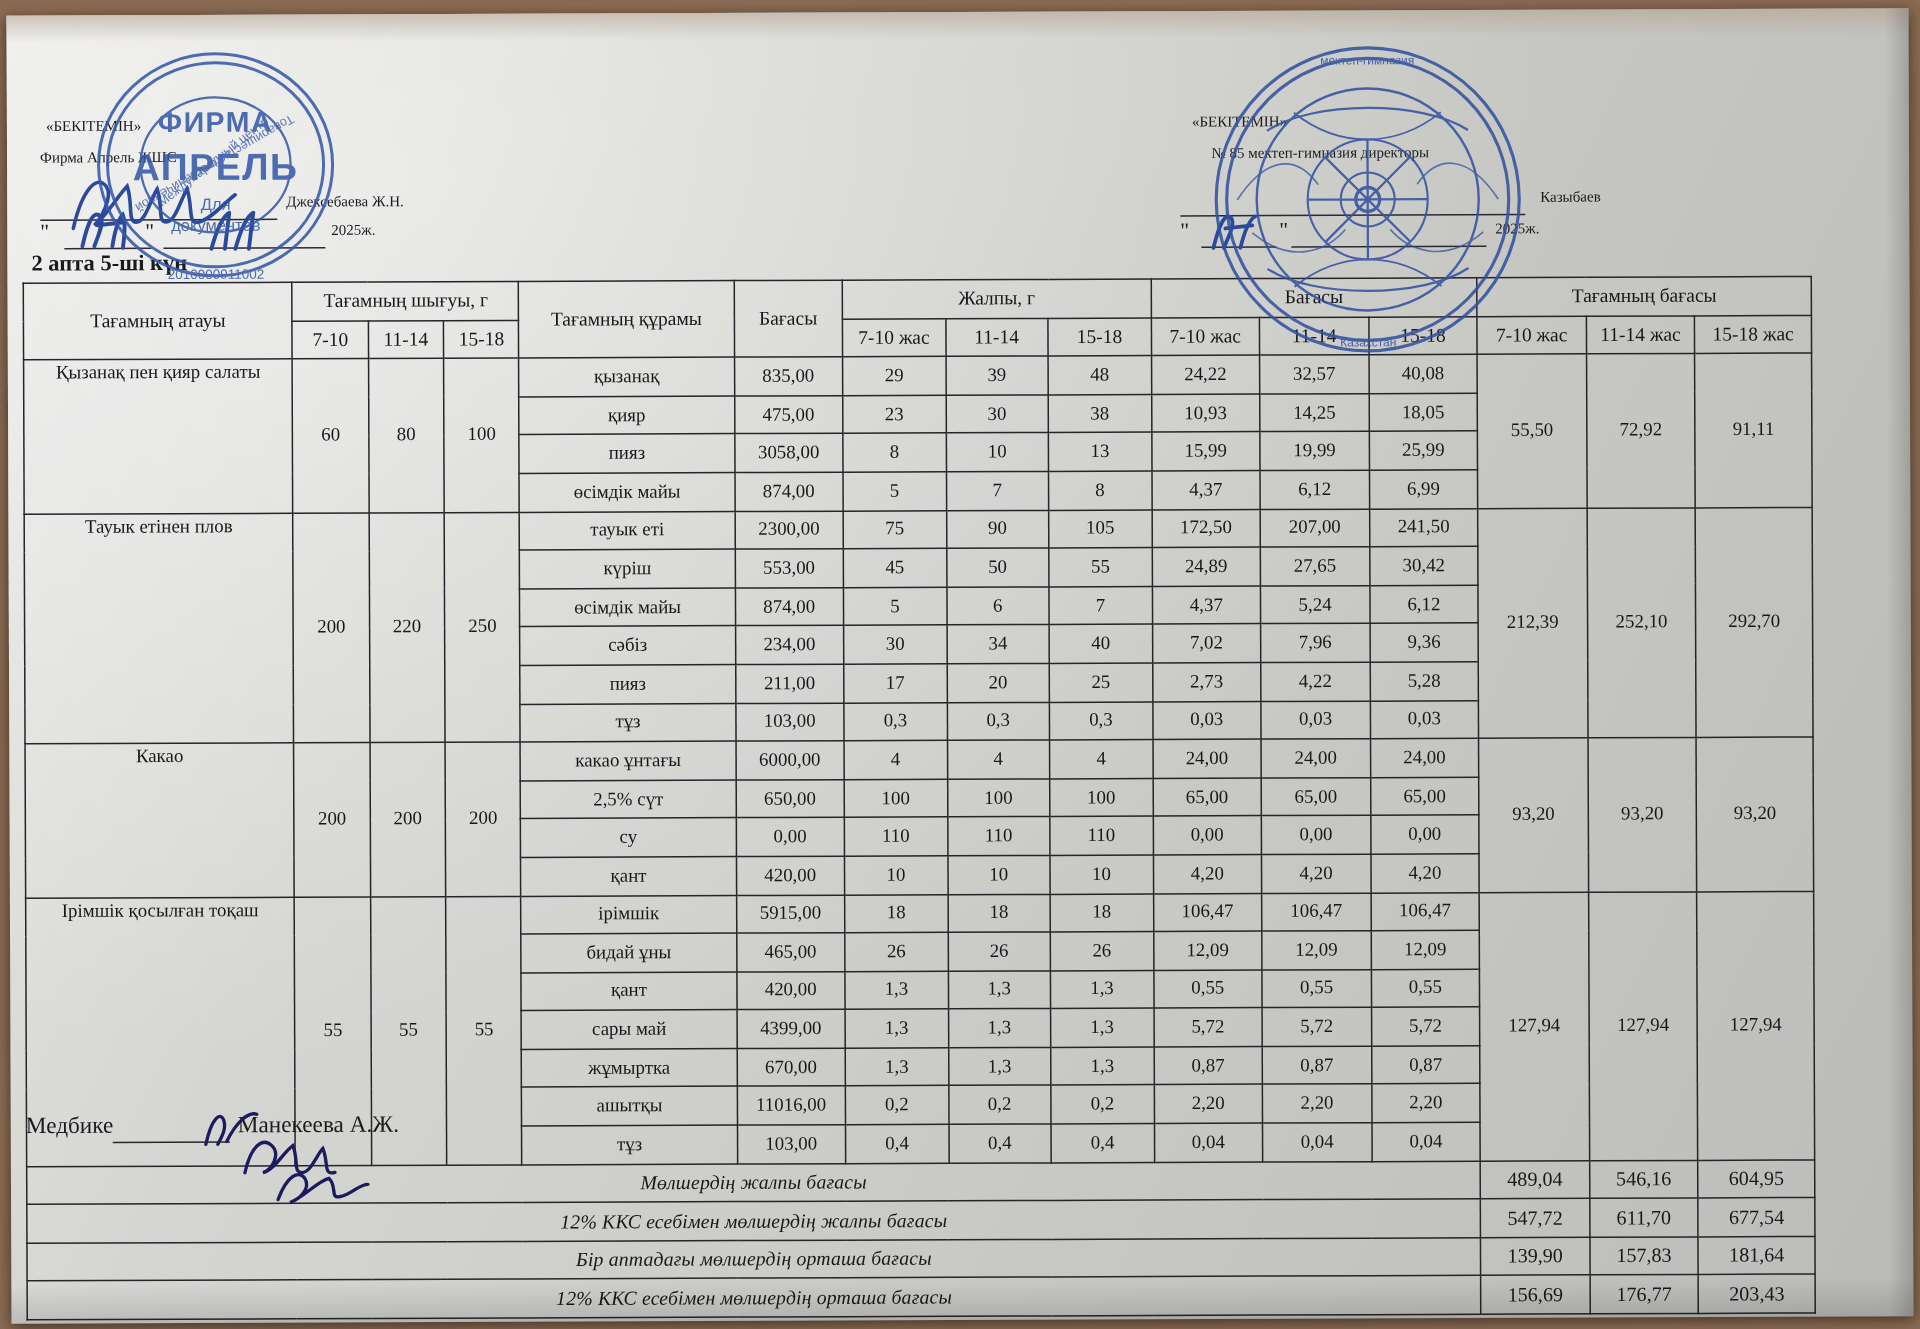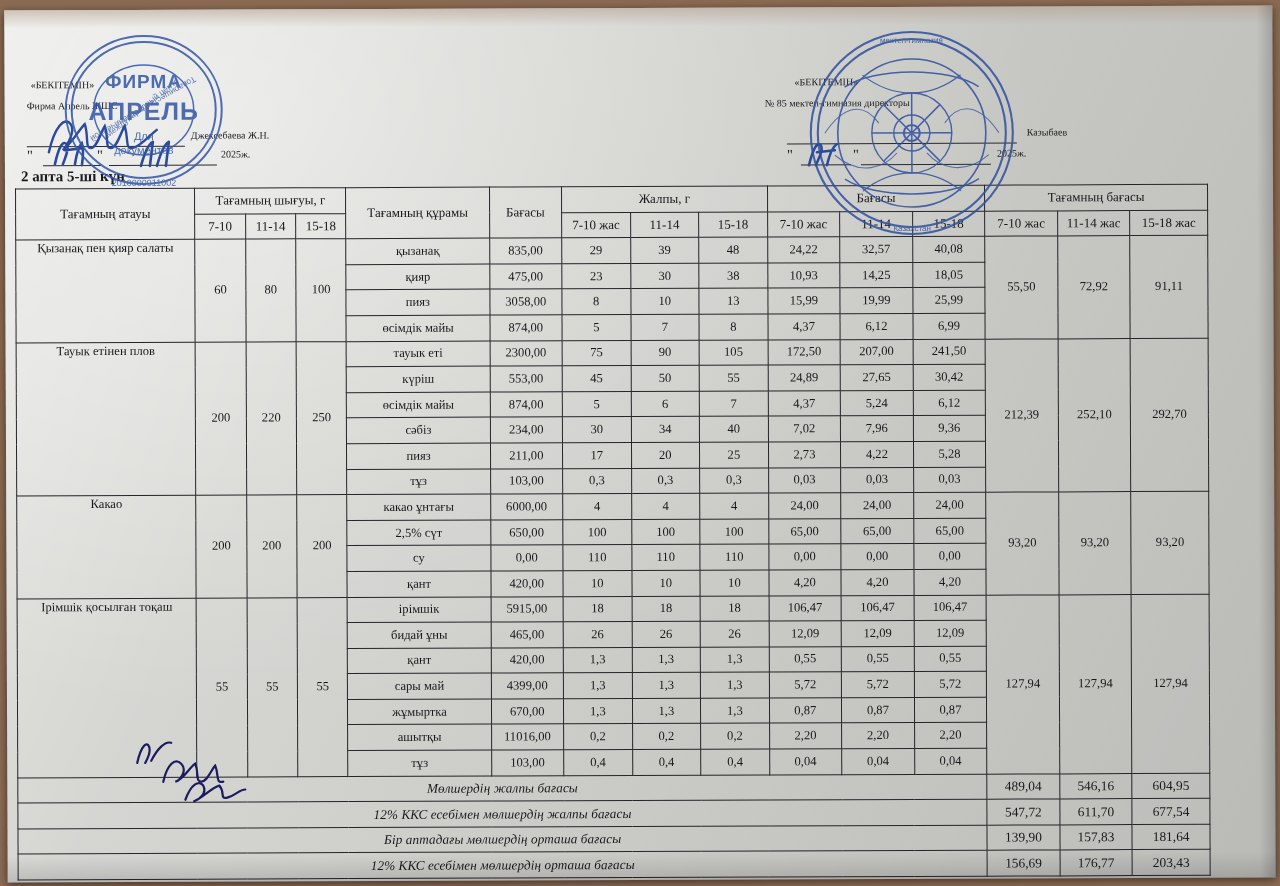--- a/index.html
+++ b/index.html
@@ -104,21 +104,21 @@
 
   <svg class="ink" style="left:128px; top:124px;" width="44" height="36">
     <path d="M8,32 C12,18 16,10 20,8 M20,8 L17,32 M24,32 C28,18 32,10 36,8 M36,8 L33,32" fill="none" stroke="#2b4a9b" stroke-width="2.6" stroke-linecap="round"></path>
   </svg>
 
   <svg class="ink" style="left:40px; top:104px;" width="150" height="44">
     <path d="M4,38 C10,12 20,2 26,10 C31,17 22,32 18,36 C26,30 34,16 40,10 C44,22 40,34 46,34 C52,34 56,18 60,12 C64,24 60,34 66,34 C72,34 76,18 80,12 C84,26 80,36 88,34 C96,32 104,22 112,16" fill="none" stroke="#2b4a9b" stroke-width="2.4" stroke-linecap="round"></path>
   </svg>
 
   <div class="hdr" style="left:790px; top:70px;">«БЕКІТЕМІН»</div>
-  <div class="hdr" style="left:760px; top:91px;">№ 85 мектеп-гимназия директоры</div>
+  <div class="hdr" style="left:803px; top:91px;">№ 85 мектеп-гимназия директоры</div>
   <div class="rule" style="left:782px; top:136px; width:230px;"></div>
   <div class="hdr" style="left:1022px; top:121px;">Казыбаев</div>
   <div class="hdr quote" style="left:782px; top:140px;">"</div>
   <div class="hdr quote" style="left:848px; top:140px;">"</div>
   <div class="rule" style="left:796px; top:157px; width:50px;"></div>
   <div class="rule" style="left:856px; top:157px; width:130px;"></div>
   <div class="hdr" style="left:992px; top:142px;">2025ж.</div>
   <svg class="ink" style="left:798px; top:128px;" width="56" height="34">
     <path d="M6,30 C10,14 14,6 18,10 C21,15 15,24 13,30 M14,17 L32,15 M24,30 C27,18 30,11 34,9" fill="none" stroke="#2b4a9b" stroke-width="2.5" stroke-linecap="round"></path>
   </svg>
@@ -426,20 +426,25 @@
         <tr>
           <td colspan="12" class="sum-lbl">12%  ККС есебімен мөлшердің орташа бағасы</td>
           <td class="sum-val">156,69</td>
           <td class="sum-val">176,77</td>
           <td class="sum-val">203,43</td>
         </tr>
       </tbody>
   </table>
 
   <div class="sigwrap" id="sigwrap">
+      <div class="sigrow">
+        <span class="sigrole">Медбике</span>
+        <span class="sigline" style="width: 78px;"></span>
+        <span class="signame">Манекеева А.Ж.</span>
+      </div>
     </div>
 
   <svg class="ink" style="left:120px; top:729px;" width="90" height="26">
     <path d="M10,24 C14,6 20,2 22,8 C24,14 20,20 18,24 M24,22 C30,10 38,2 44,4" fill="none" stroke="#1b1b5e" stroke-width="2.2" stroke-linecap="round"></path>
   </svg>
   <svg class="ink" style="left:150px; top:748px;" width="110" height="28">
     <path d="M6,24 C10,6 18,0 24,6 C30,12 24,22 18,24 C26,22 32,10 38,6 C42,16 38,24 44,24 C50,24 54,12 58,8 C62,18 58,26 66,24" fill="none" stroke="#1b1b5e" stroke-width="2.2" stroke-linecap="round"></path>
   </svg>
   <svg class="ink" style="left:170px; top:768px;" width="110" height="28">
     <path d="M8,22 C14,6 22,2 26,8 C30,15 22,22 16,24 C26,20 34,10 42,8 C48,14 42,22 50,20 C58,18 62,12 68,12" fill="none" stroke="#1b1b5e" stroke-width="2.2" stroke-linecap="round"></path>

